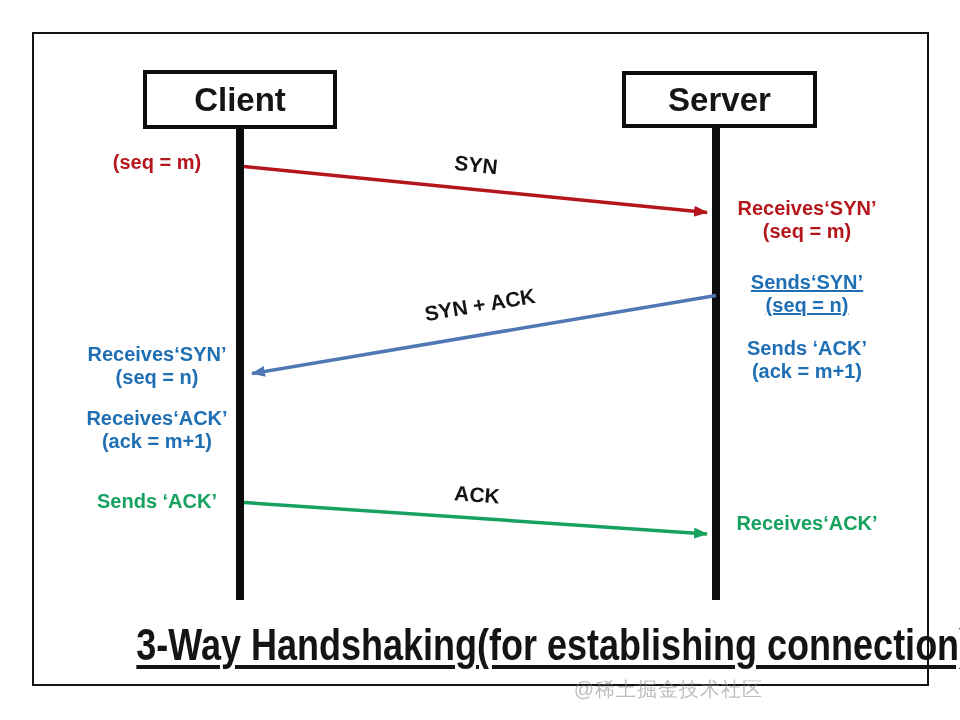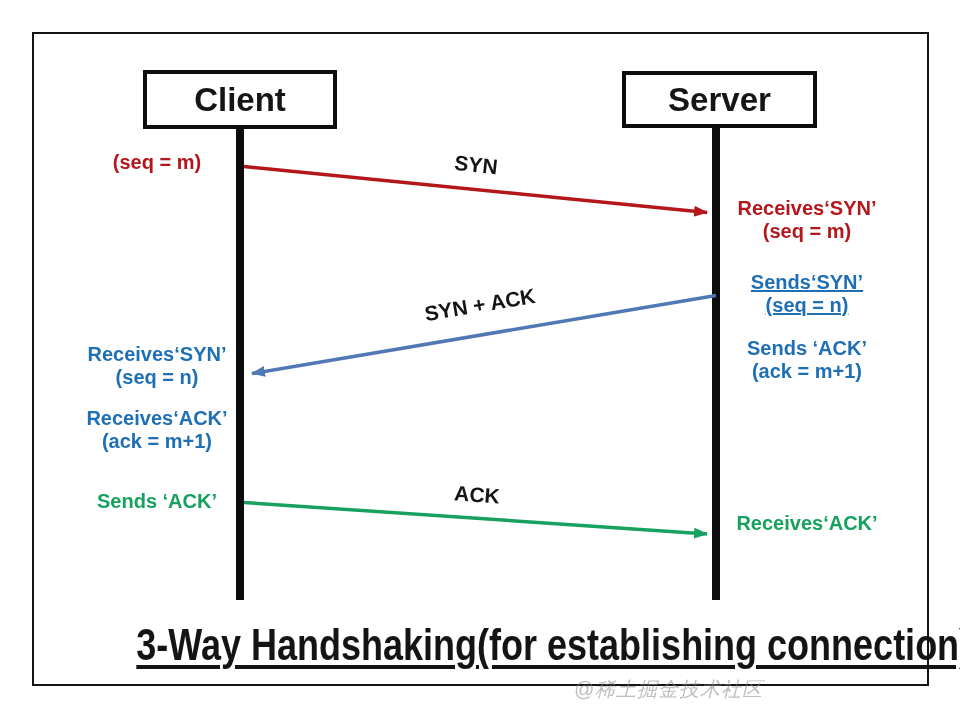--- a/index.html
+++ b/index.html
@@ -42,21 +42,21 @@
   .title{
     position:absolute;left:32px;top:619px;width:895px;text-align:center;
     font-weight:bold;font-size:45px;color:#141414;line-height:52px;white-space:nowrap;
   }
   .title span{
     display:inline-block;transform:scaleX(0.80);transform-origin:center;
     text-decoration:underline;text-decoration-thickness:4px;text-underline-offset:5px;
   }
   .watermark{
     position:absolute;right:13px;top:676px;font-size:20px;
-    color:rgba(135,135,135,0.55);letter-spacing:1px;white-space:nowrap;font-style:italic;
+    color:rgba(135,135,135,0.55);letter-spacing:1px;white-space:nowrap;
   }
 </style>
 </head>
 <body>
 
 <div class="canvas">
 
   <div class="frame"></div>
 
   <div class="actor-box client-box">

